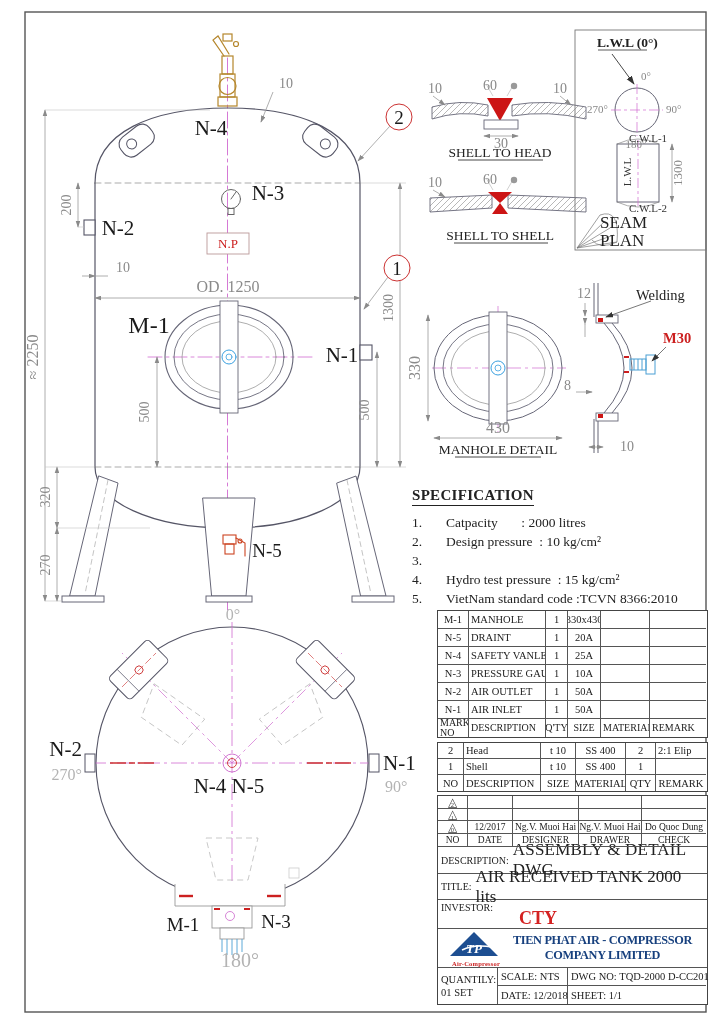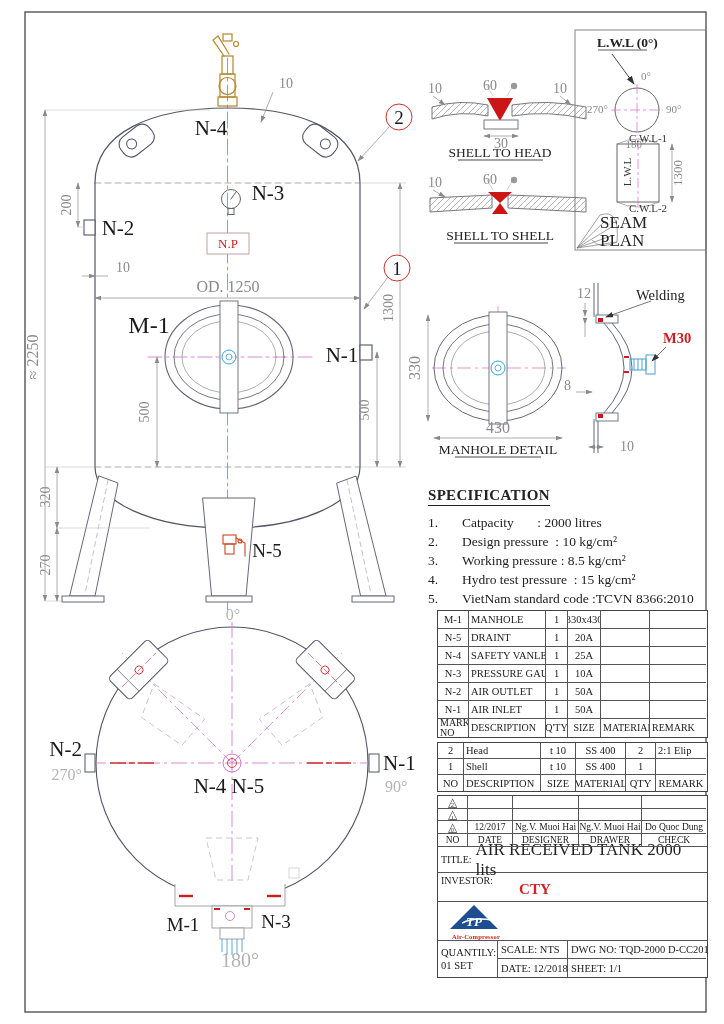--- a/index.html
+++ b/index.html
@@ -9,21 +9,21 @@
   .lbl{font-size:21px;fill:#1a1a1a;}
   .lblS{font-size:19px;fill:#1a1a1a;}
   .dim{font-size:14px;fill:#8a8a8a;}
   .dimB{font-size:16px;fill:#8a8a8a;}
   .ang{font-size:16px;fill:#b3b3b3;}
   .det{font-size:13.5px;fill:#222;}
   .sm{font-size:11px;fill:#333;}
   .smg{font-size:11px;fill:#888;}
   .red{fill:#cc2020;}
   
-  #spec{left:428px;top:486px;width:282px;}
+  #spec{left:412px;top:486px;width:282px;}
   #spec .spec-title{font-weight:bold;font-size:15px;border-bottom:1.4px solid #222;display:inline-block;padding-bottom:1px;letter-spacing:.3px;}
   #spec .item{display:flex;font-size:13.5px;line-height:19px;white-space:pre;}
   #spec .item .n{width:34px;}
   
   .tbl{position:absolute;display:grid;border:1px solid #444;background:#fff;font-size:10.5px;color:#222;}
   .tbl>div{border-right:1px solid #555;border-bottom:1px solid #555;display:flex;align-items:center;padding:0 2px;overflow:hidden;white-space:nowrap;}
   .tbl>div.last-col{border-right:none;}
   .tbl>div.last-row{border-bottom:none;}
   .tc{justify-content:center;text-align:center;}
   #parts{left:437px;top:610px;width:269px;grid-template-columns:31px 77px 22px 33px 49px 56px;grid-auto-rows:18px;}
@@ -34,21 +34,21 @@
   #rev{position:relative;display:grid;grid-template-columns:30px 45px 66px 63px 64px;grid-auto-rows:12.5px;font-size:9.5px;border-bottom:1px solid #555;}
   #rev>div{border-right:1px solid #555;border-bottom:1px solid #555;display:flex;align-items:center;justify-content:center;overflow:hidden;white-space:nowrap;}
   #rev>div.last-col{border-right:none;}
   #rev>div.last-row{border-bottom:none;}
   .tri{position:relative;display:inline-block;font-size:12px;line-height:10px;color:#444;}
   .tri i{position:absolute;left:0;right:0;top:3.5px;font-size:6.5px;font-style:normal;text-align:center;color:#444;}
   .tb-row{display:flex;align-items:center;border-bottom:1px solid #555;padding:0 3px;}
   .tb-label{font-size:10px;color:#222;margin-right:4px;flex:none;}
   .tb-desc-val{font-size:17px;letter-spacing:.2px;}
   .tb-title-val{font-size:17px;margin:15px auto;}
-  .tb-investor-val{font-size:15px;font-weight:bold;color:#d42222;margin-left:22px;margin-top:6px;}
+  .tb-investor-val{font-size:18px;font-weight:bold;color:#d42222;margin-left:22px;margin-top:6px;}
   #logo-row{display:flex;align-items:center;border-bottom:1px solid #555;height:38px;padding:0 2px;}
   #company{font-weight:bold;color:#17407e;font-size:12.3px;letter-spacing:-.35px;flex:1;text-align:center;}
   #logo-box{width:60px;flex:none;text-align:right;position:relative;}
   #logo-caption{font-size:6.5px;color:#cc2222;font-weight:bold;letter-spacing:.2px;line-height:5px;}
   #bot{display:grid;grid-template-columns:60px 70px 138px;grid-template-rows:18px 18px;font-size:10.5px;}
   #bot>div{border-right:1px solid #555;border-bottom:1px solid #555;display:flex;align-items:center;padding:0 3px;white-space:nowrap;}
   #bot>div.last-col{border-right:none;}
   #bot>div.last-row{border-bottom:none;}
   #bot .qty-cell{grid-row:span 2;flex-direction:column;align-items:flex-start;justify-content:center;line-height:13px;border-bottom:none;}
 </style>
@@ -371,21 +371,21 @@
       <text class="dim" x="620" y="451">10</text>
     </g>
   </g>
 </svg>
 
 <div id="spec" class="abs">
   <div class="spec-title">SPECIFICATION</div>
   <div style="height:7px"></div>
   <div class="item"><span class="n">1.</span><span>Catpacity       : 2000 litres</span></div>
   <div class="item"><span class="n">2.</span><span>Design pressure  : 10 kg/cm²</span></div>
-  <div class="item"><span class="n">3.</span><span>Working pressure : 8.5 kg/cm²</span></div>
+  <div class="item"><span class="n">3.</span></div>
   <div class="item"><span class="n">4.</span><span>Hydro test pressure  : 15 kg/cm²</span></div>
   <div class="item"><span class="n">5.</span><span>VietNam standard code :TCVN 8366:2010</span></div>
 </div>
 
 <div id="parts" class="tbl">
   <div class="tc">M-1</div>
     <div>MANHOLE</div>
     <div class="tc">1</div>
     <div class="tc">330x430</div>
     <div></div>
@@ -471,37 +471,42 @@
       <div>12/2017</div>
       <div>Ng.V. Muoi Hai</div>
       <div>Ng.V. Muoi Hai</div>
       <div class="last-col">Do Quoc Dung</div>
     <div class="last-row">NO</div>
       <div class="last-row">DATE</div>
       <div class="last-row">DESIGNER</div>
       <div class="last-row">DRAWER</div>
       <div class="last-row last-col">CHECK</div>
   </div>
+  <div class="tb-row" style="height:26px">
+    <span class="tb-label">DESCRIPTION:</span>
+    <span class="tb-desc-val">ASSEMBLY &amp; DETAIL DWG</span>
+  </div>
   <div class="tb-row" style="height:25px">
     <span class="tb-label">TITLE:</span>
     <span class="tb-title-val">AIR RECEIVED TANK 2000 lits</span>
   </div>
   <div class="tb-row" style="height:26px;align-items:flex-start;padding-top:2px">
     <span class="tb-label">INVESTOR:</span>
     <span class="tb-investor-val">CTY</span>
   </div>
   <div id="logo-row">
     <div id="logo-box">
       <svg width="52" height="26" viewBox="0 0 52 26">
         <polygon points="26,1 2,25 50,25" fill="#1d4e91"></polygon>
         <text x="26" y="22" text-anchor="middle" fill="#ffffff" font-size="13" font-style="italic" font-weight="bold">TP</text>
         <path d="M14,19 Q26,13 44,16" stroke="#fff" stroke-width="1.4" fill="none"></path>
       </svg>
       <div id="logo-caption">Air-Compressor</div>
     </div>
+    <div id="company">TIEN PHAT AIR - COMPRESSOR COMPANY LIMITED</div>
   </div>
   <div id="bot">
     <div class="qty-cell">
       <span>QUANTILY:</span>
       <span>01 SET</span>
     </div>
     <div>SCALE: NTS</div>
     <div class="last-col">DWG NO: TQD-2000 D-CC201</div>
     <div class="last-row">DATE: 12/2018</div>
     <div class="last-row last-col">SHEET: 1/1</div>

